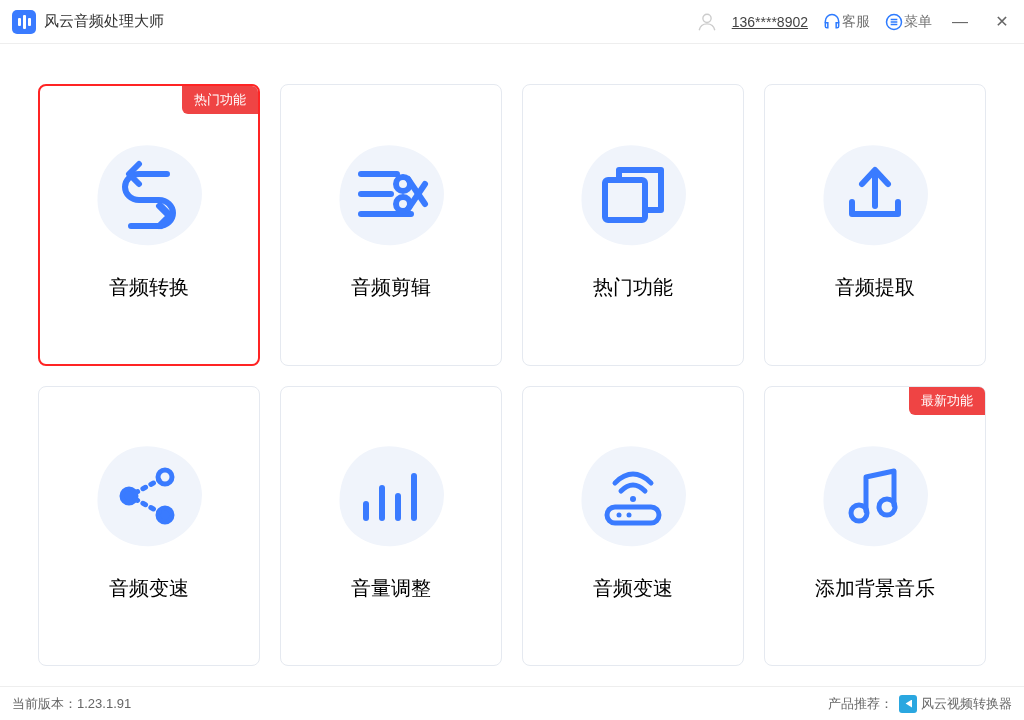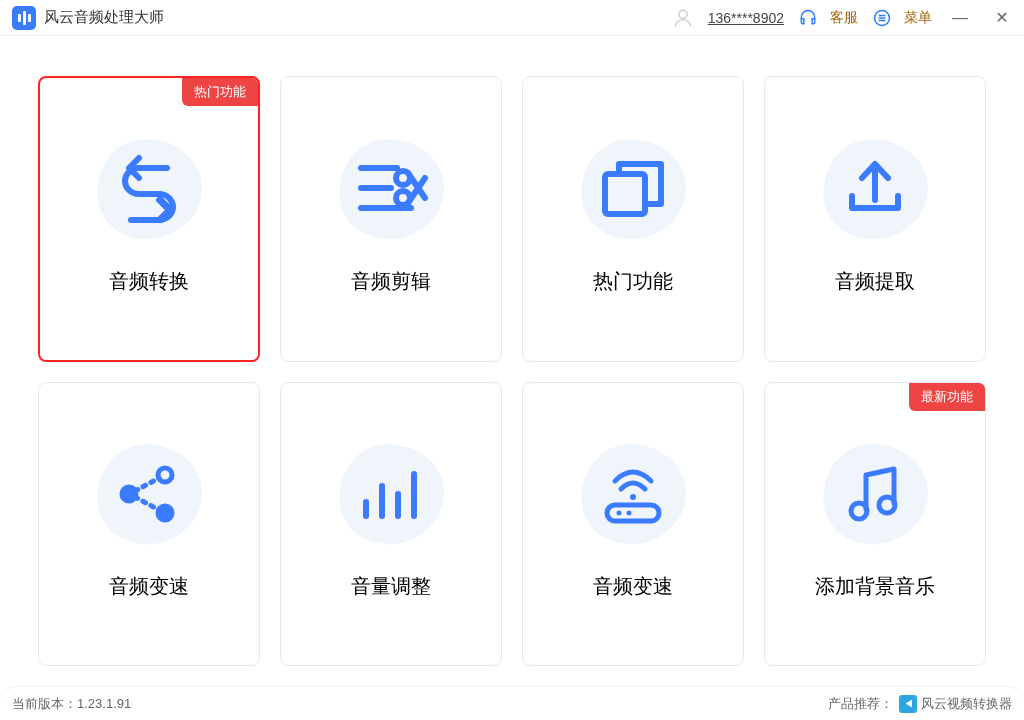--- a/index.html
+++ b/index.html
@@ -6,21 +6,21 @@
 body {
   font-family: "Microsoft YaHei", -apple-system, sans-serif;
   background: #fff;
   width: 1024px;
   height: 720px;
   overflow: hidden;
   display: flex;
   flex-direction: column;
 }
 .titlebar {
-  height: 36px;
+  height: 44px;
   display: flex;
   align-items: center;
   padding: 0 8px 0 12px;
   border-bottom: 1px solid #eee;
 }
 .app-icon {
   width: 24px; height: 24px;
   background: #3a7bff;
   border-radius: 5px;
   display: flex; align-items: center; justify-content: center;
@@ -31,21 +31,21 @@
   width: 3px; background: #fff; border-radius: 1px;
 }
 .app-icon span:nth-child(1){height:8px}
 .app-icon span:nth-child(2){height:14px}
 .app-icon span:nth-child(3){height:8px}
 .app-title { font-size: 15px; color: #333; }
 .spacer { flex: 1; }
 .tb-right { display: flex; align-items: center; gap: 14px; }
 .avatar-icon { width: 22px; height: 22px; }
 .user-phone { font-size: 14px; color: #444; text-decoration: underline; }
-.tb-item { display: flex; align-items: center; gap: 12px; font-size: 14px; color: #a16207; cursor: pointer; }
+.tb-item { display: flex; align-items: center; gap: 0; font-size: 14px; color: #737373; cursor: pointer; }
 .win-btn { width: 28px; height:28px; display:flex; align-items:center; justify-content:center; color:#666; cursor:pointer; font-size:16px;}
 .content {
   flex: 1;
   padding: 40px 38px 20px;
   display: grid;
   grid-template-columns: repeat(4, 1fr);
   gap: 20px;
 }
 .card {
   border: 1px solid #e5e9f0;
@@ -89,21 +89,20 @@
   margin-bottom: 30px;
 }
 .footer {
   height: 34px;
   border-top: 1px solid #eee;
   display: flex;
   align-items: center;
   padding: 0 12px;
   font-size: 13px;
   color: #666;
-  border-radius: 17px;
 }
 .footer .spacer { flex:1; }
 .footer-rec-icon {
   width: 18px; height: 18px;
   background: #2aa7e0;
   border-radius: 3px;
   display:inline-flex; align-items:center; justify-content:center;
   margin: 0 4px 0 6px;
 }
 .footer-rec-icon::after{

